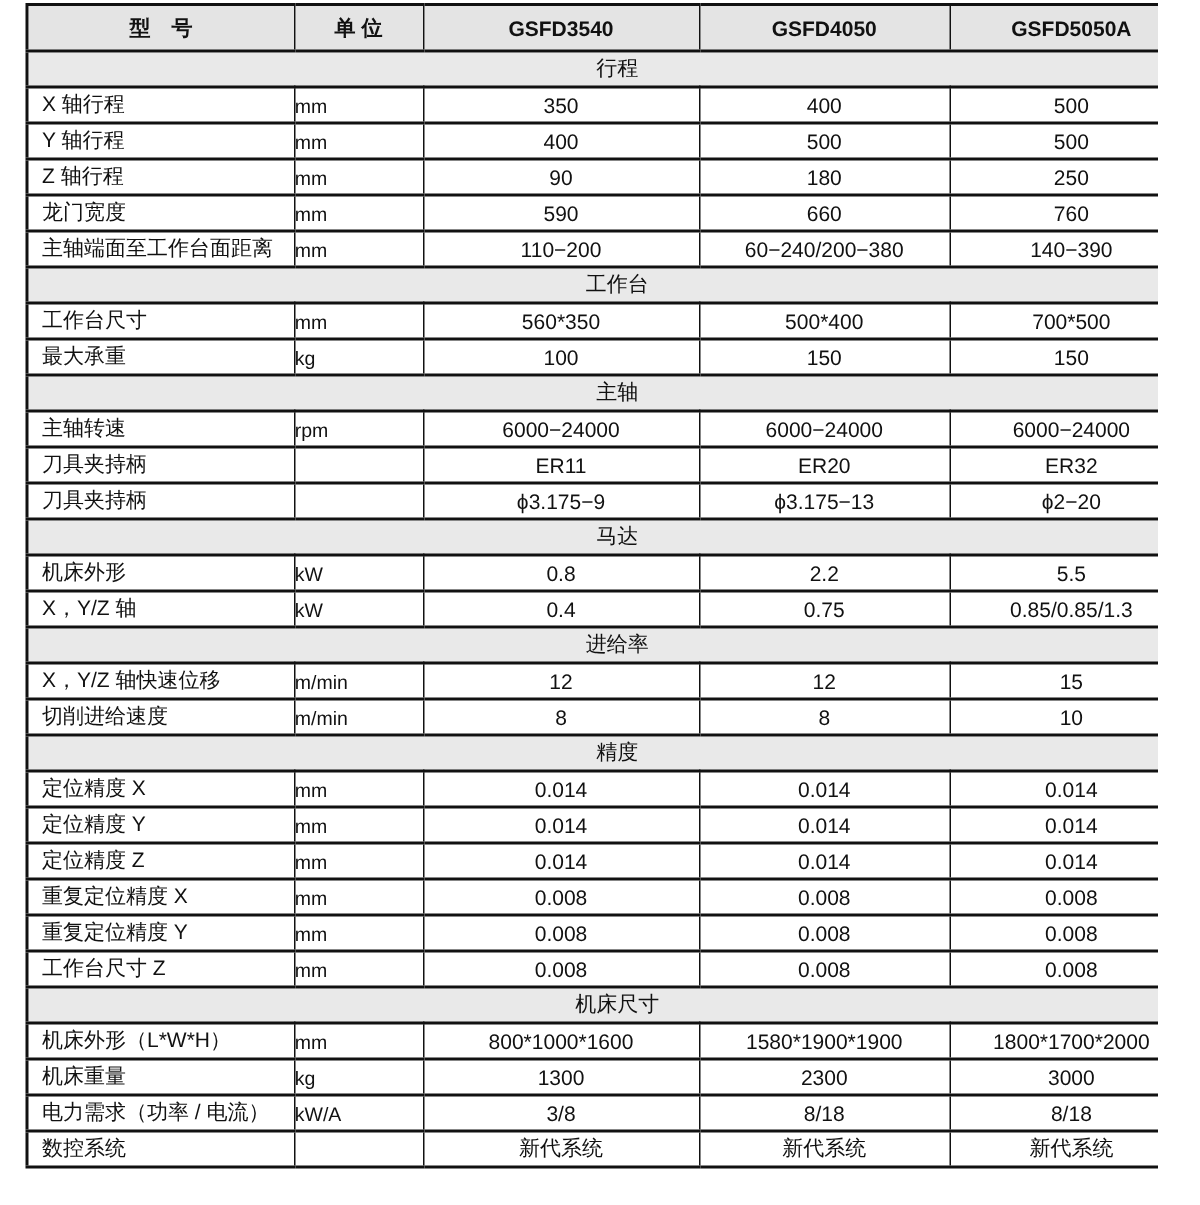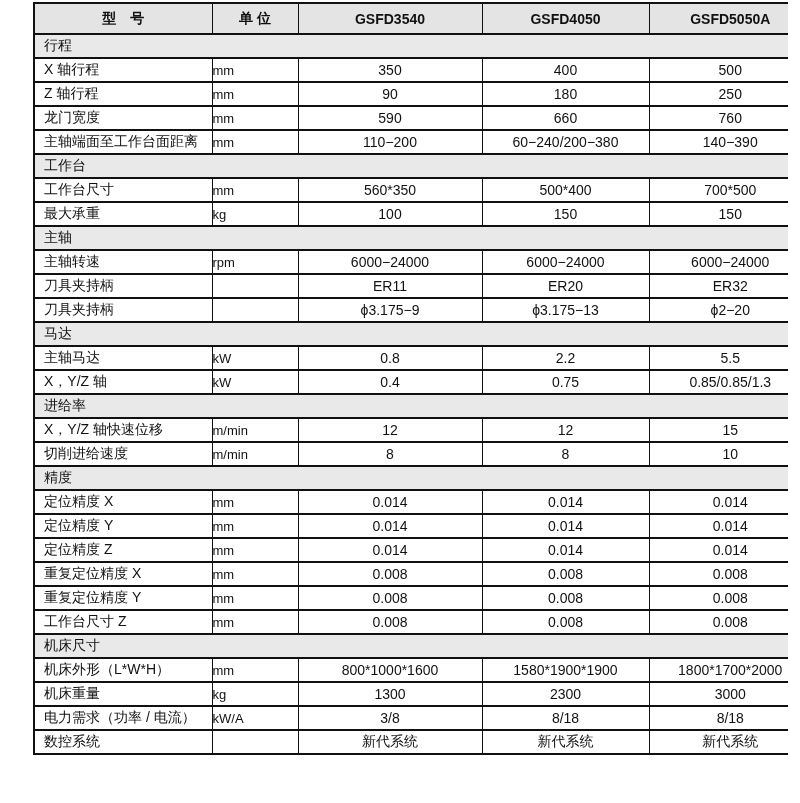--- a/index.html
+++ b/index.html
@@ -8,21 +8,21 @@
     --section-bg:#e9e9e9;
     --text:#111111;
   }
   *{box-sizing:border-box;}
   html,body{margin:0;padding:0;}
   body{
     width:800px;height:803px;background:#ffffff;
     font-family:"Liberation Sans","DejaVu Sans",sans-serif;
     color:var(--text);
   }
-  .page{width:772px;height:803px;overflow:hidden;margin-left:16px;}
+  .page{width:772px;height:803px;overflow:hidden;}
   table.spec{
     border-collapse:collapse;
     table-layout:fixed;
     margin:2px 0 0 17px;
     width:778px;
     border:2px solid var(--border);
   }
   .spec th,.spec td{
     border:1px solid var(--border);
     border-top-width:2px;
@@ -35,21 +35,21 @@
   }
   .spec thead tr{height:31px;}
   .spec tbody tr{height:24px;}
   .spec th{
     background:var(--header-bg);
     font-weight:bold;
     text-align:center;
   }
   tr.section td{
     background:var(--section-bg);
-    text-align:left;
+    text-align:center;
     padding-left:9px;
   }
   td.lbl{text-align:left;padding-left:9px;}
   td.unit{text-align:left;font-size:13px;}
   td.val{text-align:center;}
 </style>
 </head>
 <body>
 
 <div class="page">
@@ -75,20 +75,27 @@
           <td colspan="5">行程</td>
         </tr>
         <tr>
           <td class="lbl">X 轴行程</td>
           <td class="unit">mm</td>
           <td class="val">350</td>
           <td class="val">400</td>
           <td class="val">500</td>
         </tr>
         <tr>
+          <td class="lbl">Y 轴行程</td>
+          <td class="unit">mm</td>
+          <td class="val">400</td>
+          <td class="val">500</td>
+          <td class="val">500</td>
+        </tr>
+        <tr>
           <td class="lbl">Z 轴行程</td>
           <td class="unit">mm</td>
           <td class="val">90</td>
           <td class="val">180</td>
           <td class="val">250</td>
         </tr>
         <tr>
           <td class="lbl">龙门宽度</td>
           <td class="unit">mm</td>
           <td class="val">590</td>
@@ -140,21 +147,21 @@
           <td class="lbl">刀具夹持柄</td>
           <td class="unit"></td>
           <td class="val">ϕ3.175−9</td>
           <td class="val">ϕ3.175−13</td>
           <td class="val">ϕ2−20</td>
         </tr>
         <tr class="section">
           <td colspan="5">马达</td>
         </tr>
         <tr>
-          <td class="lbl">主轴马达</td>
+          <td class="lbl">机床外形</td>
           <td class="unit">kW</td>
           <td class="val">0.8</td>
           <td class="val">2.2</td>
           <td class="val">5.5</td>
         </tr>
         <tr>
           <td class="lbl">X，Y/Z 轴</td>
           <td class="unit">kW</td>
           <td class="val">0.4</td>
           <td class="val">0.75</td>

